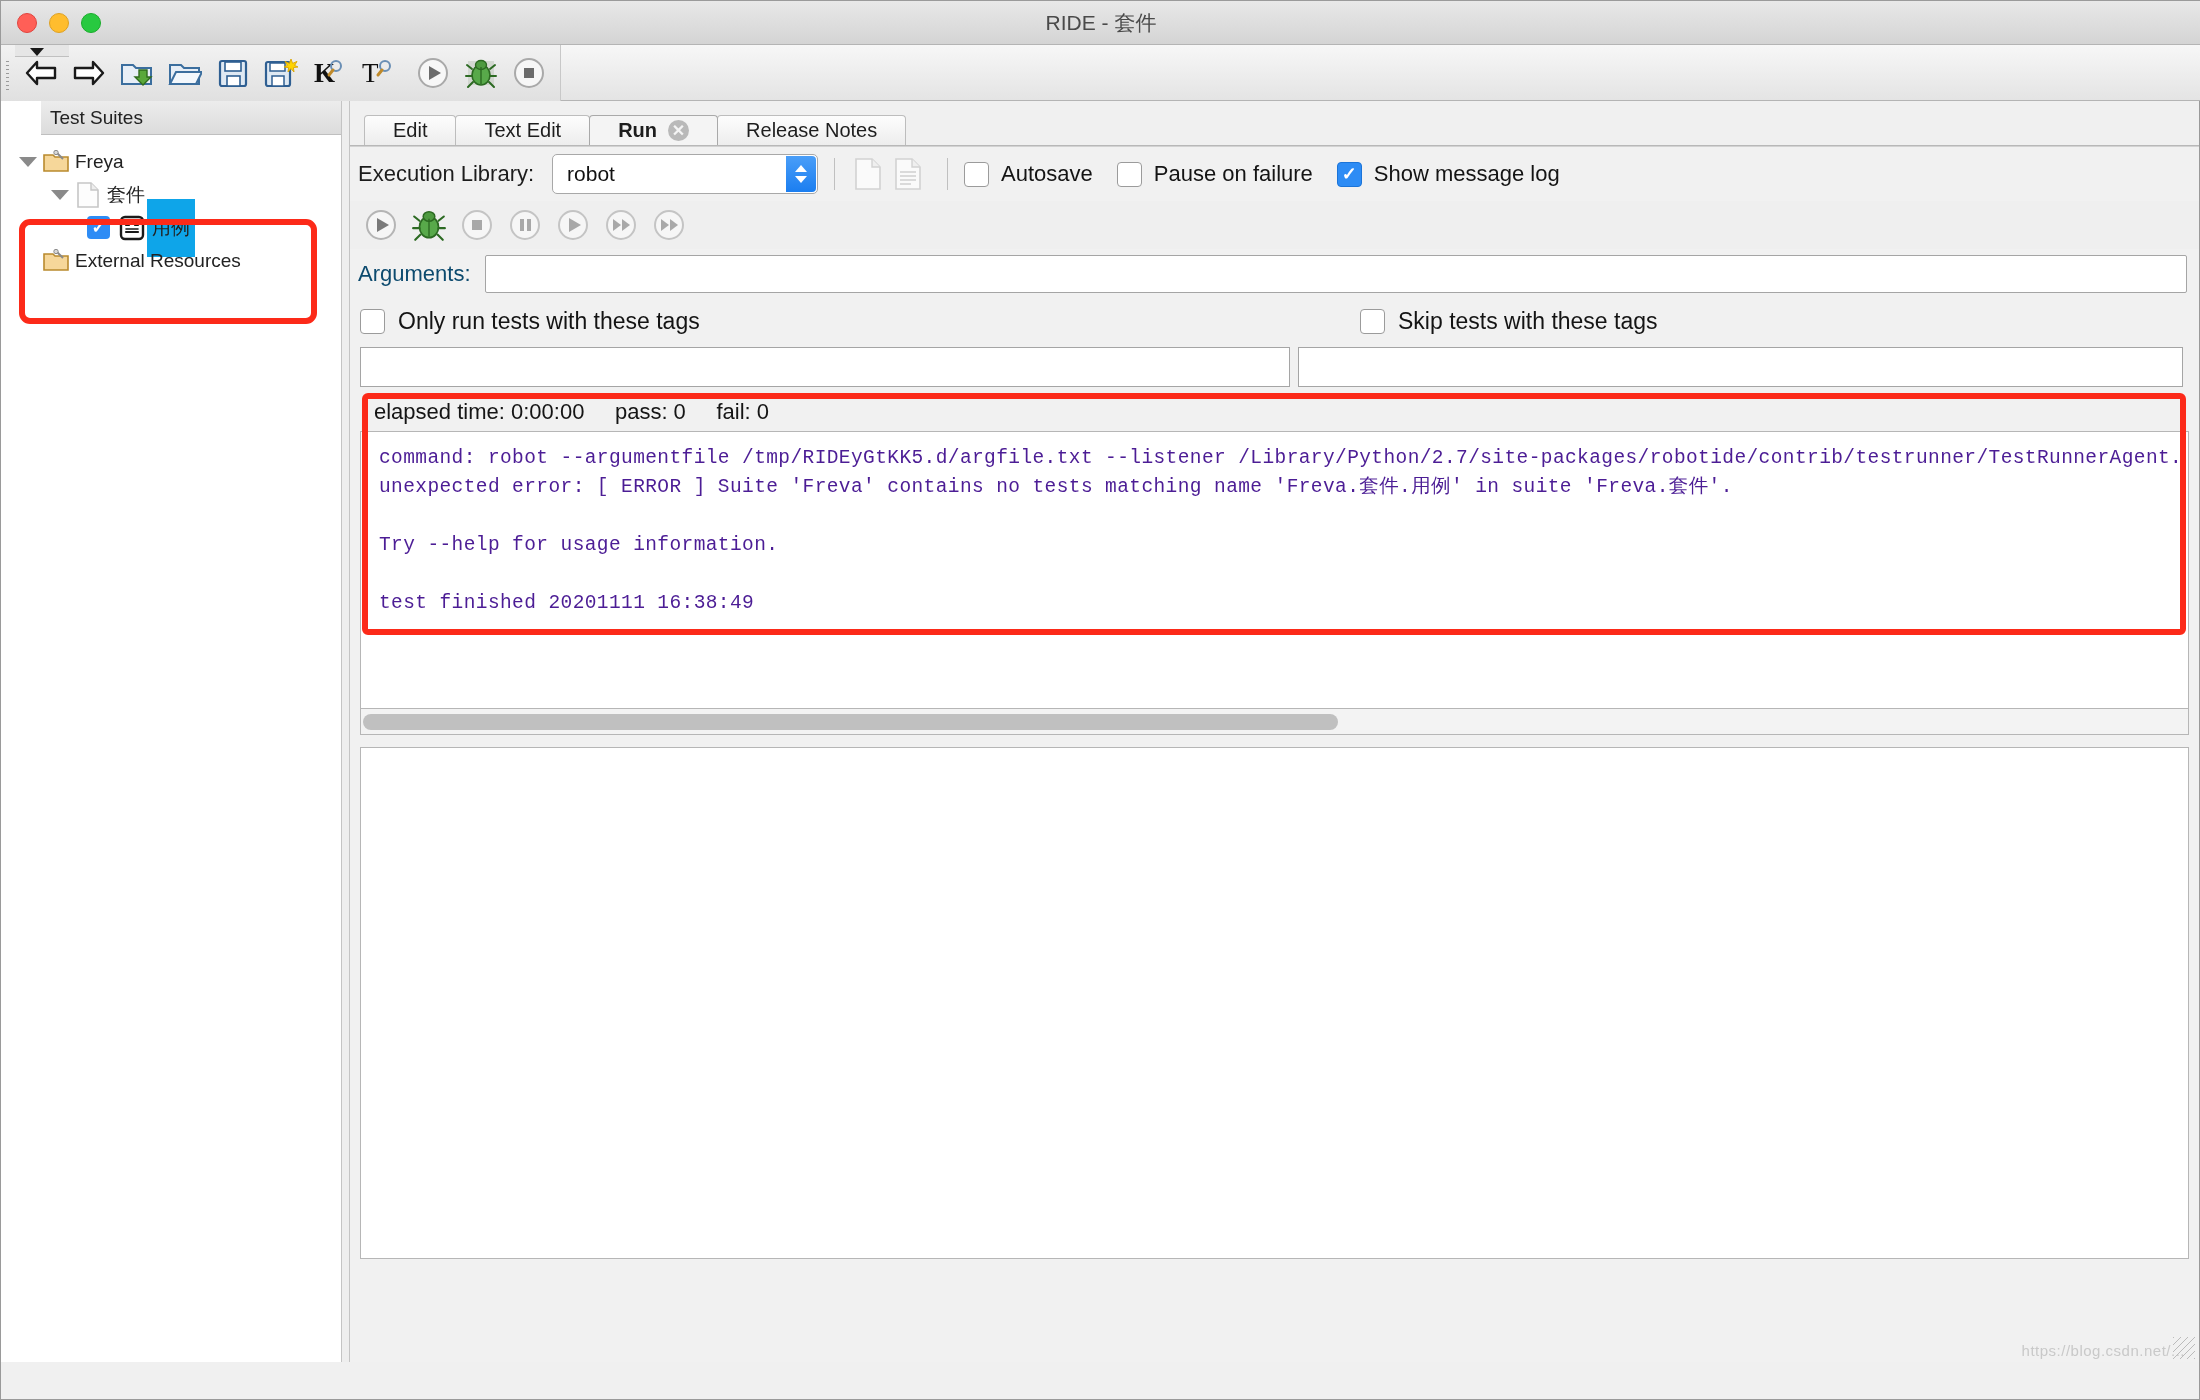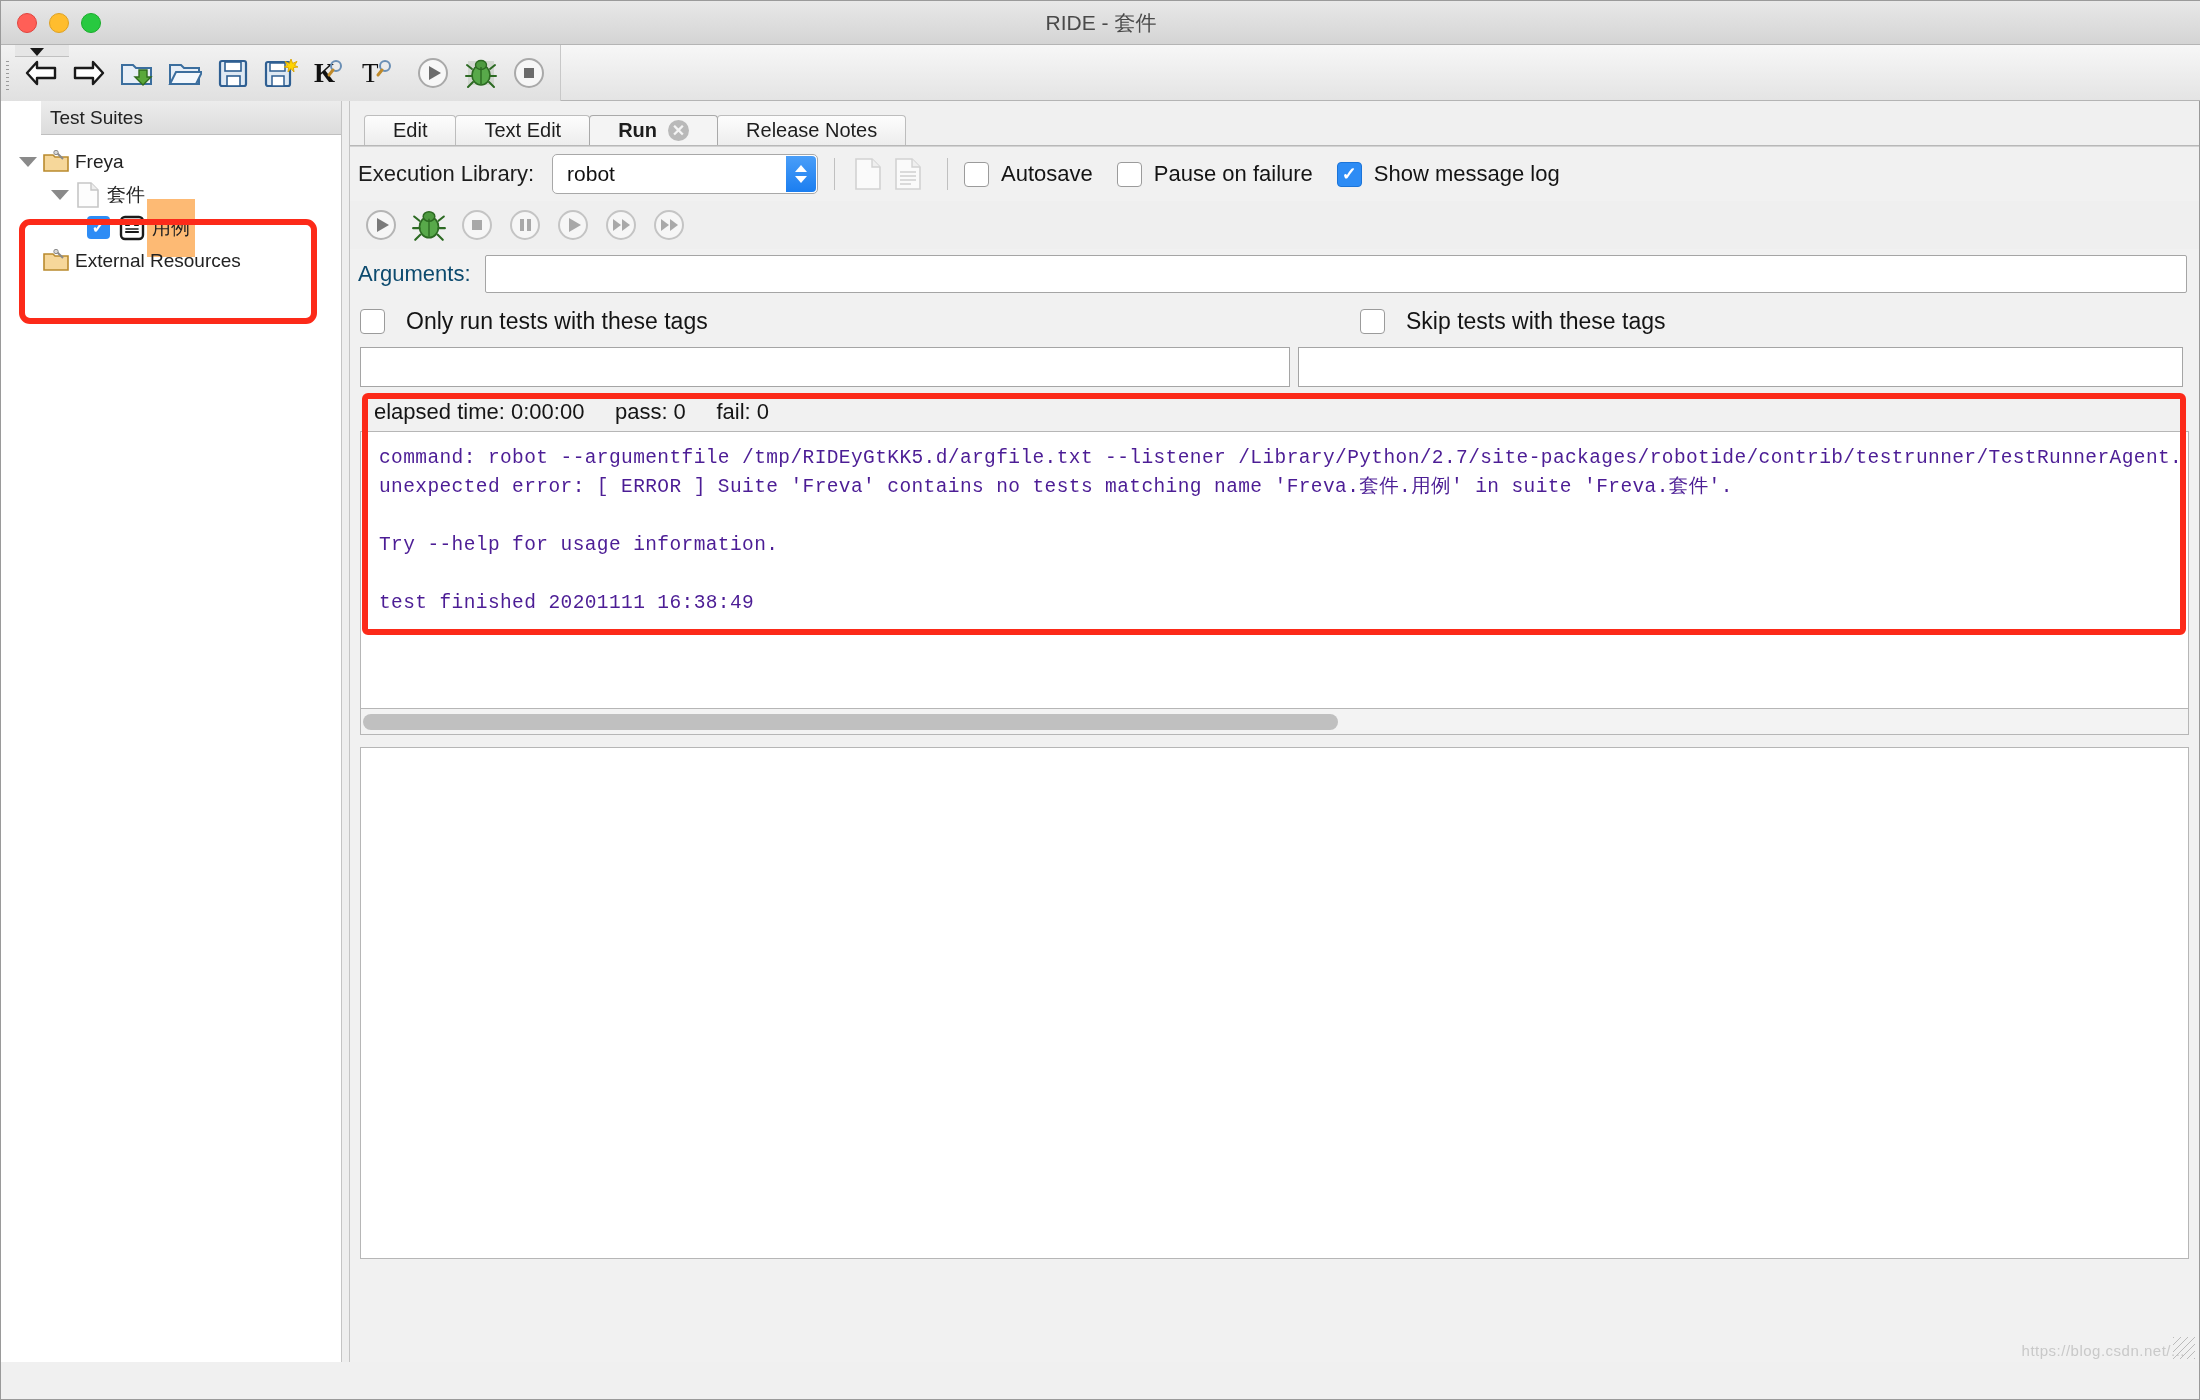--- a/index.html
+++ b/index.html
@@ -113,21 +113,21 @@
   }
   .tw { width: 26px; display: flex; justify-content: center; align-items: center; flex: 0 0 26px; }
   .tri {
     width: 0; height: 0;
     border-left: 9px solid transparent;
     border-right: 9px solid transparent;
     border-top: 10px solid #8a8a8a;
   }
   .ico { width: 30px; display: flex; justify-content: center; align-items: center; flex: 0 0 30px; }
   .node-label { padding-left: 4px; }
-  .node-label.sel { background: #fdba74; padding: 16px 5px; text-align: right; }
+  .node-label.sel { background: #0ea5e9; padding: 16px 5px; text-align: right; }
   .cb-blue {
     width: 23px; height: 23px;
     background: #2d8cf5;
     border-radius: 4px;
     display: flex; align-items: center; justify-content: center;
     color: #fff; font-size: 17px; font-weight: bold;
     line-height: 1;
   }
 
   
@@ -261,21 +261,21 @@
     border: 1px solid #a5a5a5;
     border-radius: 2px;
   }
 
   
   .row-tagchk {
     height: 44px;
     display: flex; align-items: center;
     padding-left: 10px;
   }
-  .tagchk { display: flex; align-items: center; gap: 21px; cursor: pointer; }
+  .tagchk { display: flex; align-items: center; gap: 13px; cursor: pointer; }
   .tagchk .chk-label { font-size: 23px; }
   .row-tagfields {
     height: 48px;
     display: flex; align-items: center;
     padding: 0 12px 0 10px;
     gap: 8px;
   }
   .tagfield { height: 40px; background: #fff; border: 1px solid #a5a5a5; }
 
   

